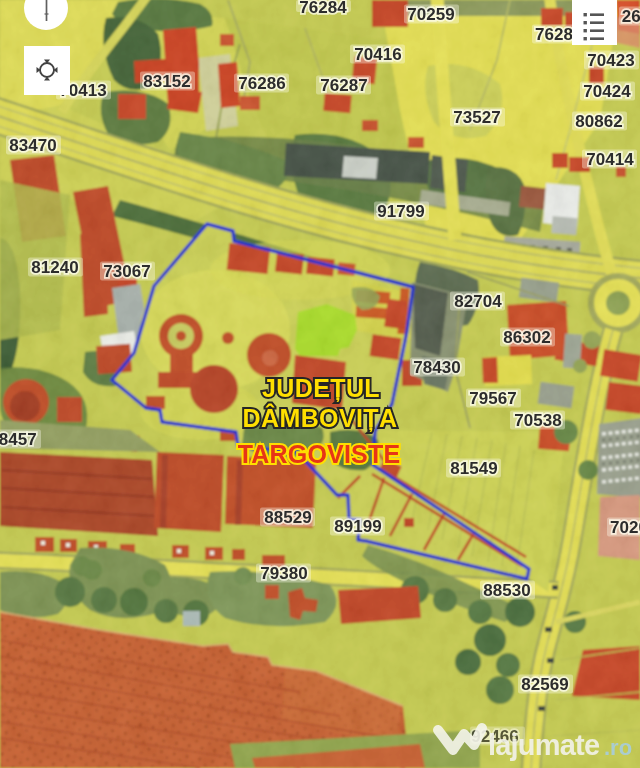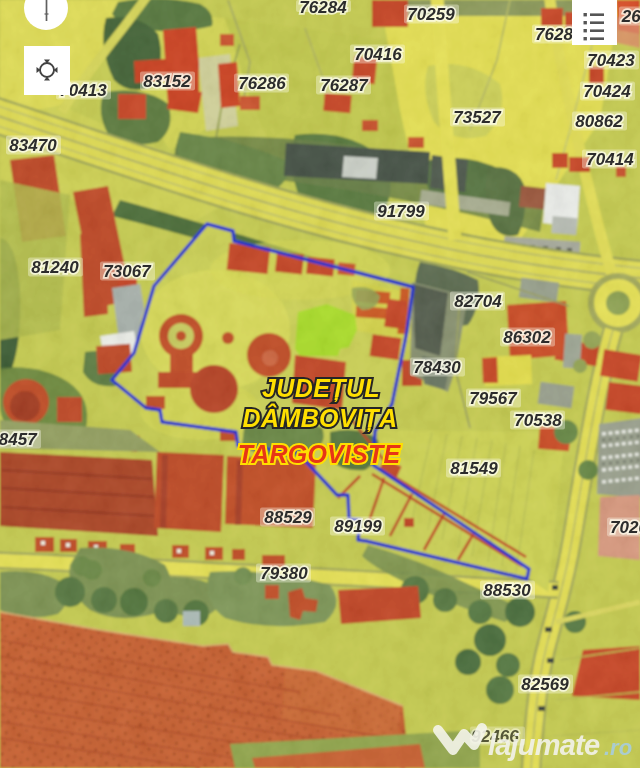--- a/index.html
+++ b/index.html
@@ -1,15 +1,15 @@
 <!DOCTYPE html>
 <html><head><meta charset="utf-8">
 <style>
 html,body{margin:0;padding:0;background:#c9cf55;}
-#map{width:640px;height:768px;position:relative;overflow:hidden;font-style:italic;}
+#map{width:640px;height:768px;position:relative;overflow:hidden;}
 text{font-family:"Liberation Sans",sans-serif;}
 .pl{font-weight:bold;font-size:17px;fill:#2c2c2c;stroke:rgba(255,255,240,0.74);stroke-width:3.4px;paint-order:stroke;text-anchor:middle;}
 </style></head><body>
 <div id="map">
 <svg width="640" height="768" viewBox="0 0 640 768" xmlns="http://www.w3.org/2000/svg">
 <defs>
 <filter id="soft" x="-5%" y="-5%" width="110%" height="110%">
           <feGaussianBlur stdDeviation="1.1"></feGaussianBlur>
         </filter>
 <filter id="soft2" x="-20%" y="-20%" width="140%" height="140%">

